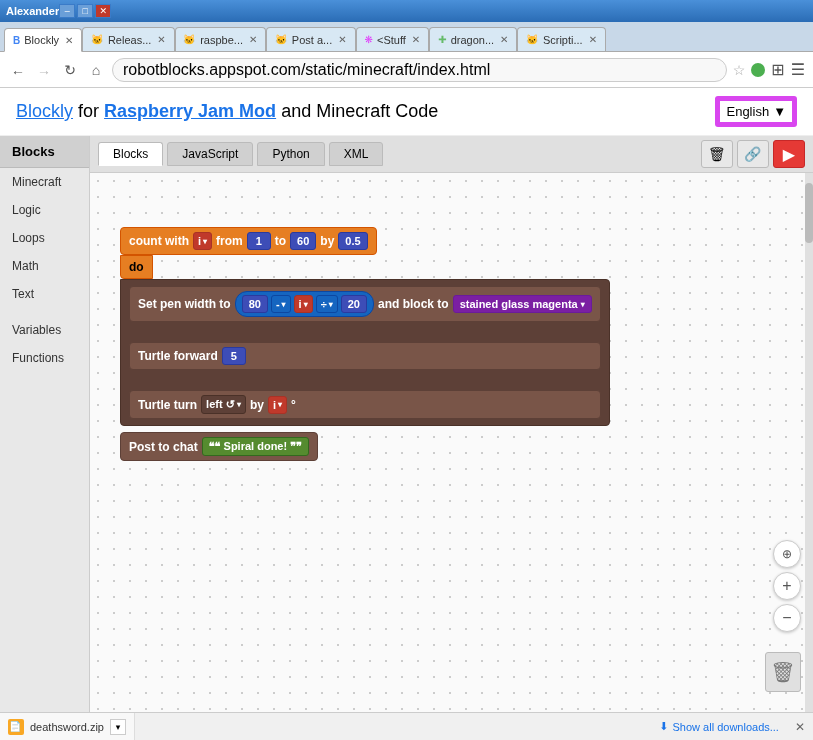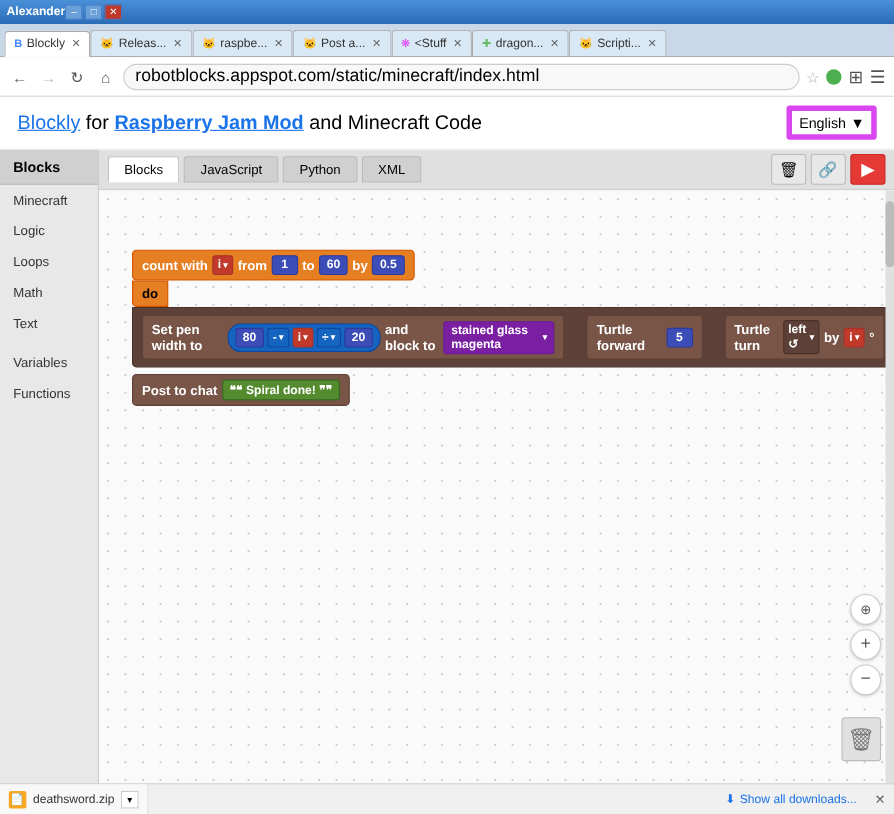--- a/index.html
+++ b/index.html
@@ -262,21 +262,21 @@
       padding: 4px 8px;
       display: inline-block;
       border-radius: 0 0 0 4px;
     }
     .block-do-inner {
       background: #5d4037;
       border: 1px solid #4a3128;
       border-radius: 0 4px 4px 4px;
       padding: 6px 8px;
       display: flex;
-      flex-direction: row;
+      flex-direction: column;
       gap: 20px;
     }
 
     
     .block-pen {
       background: #795548;
       border: 1px solid #5d4037;
       border-radius: 4px;
       padding: 4px 8px;
       display: inline-flex;

